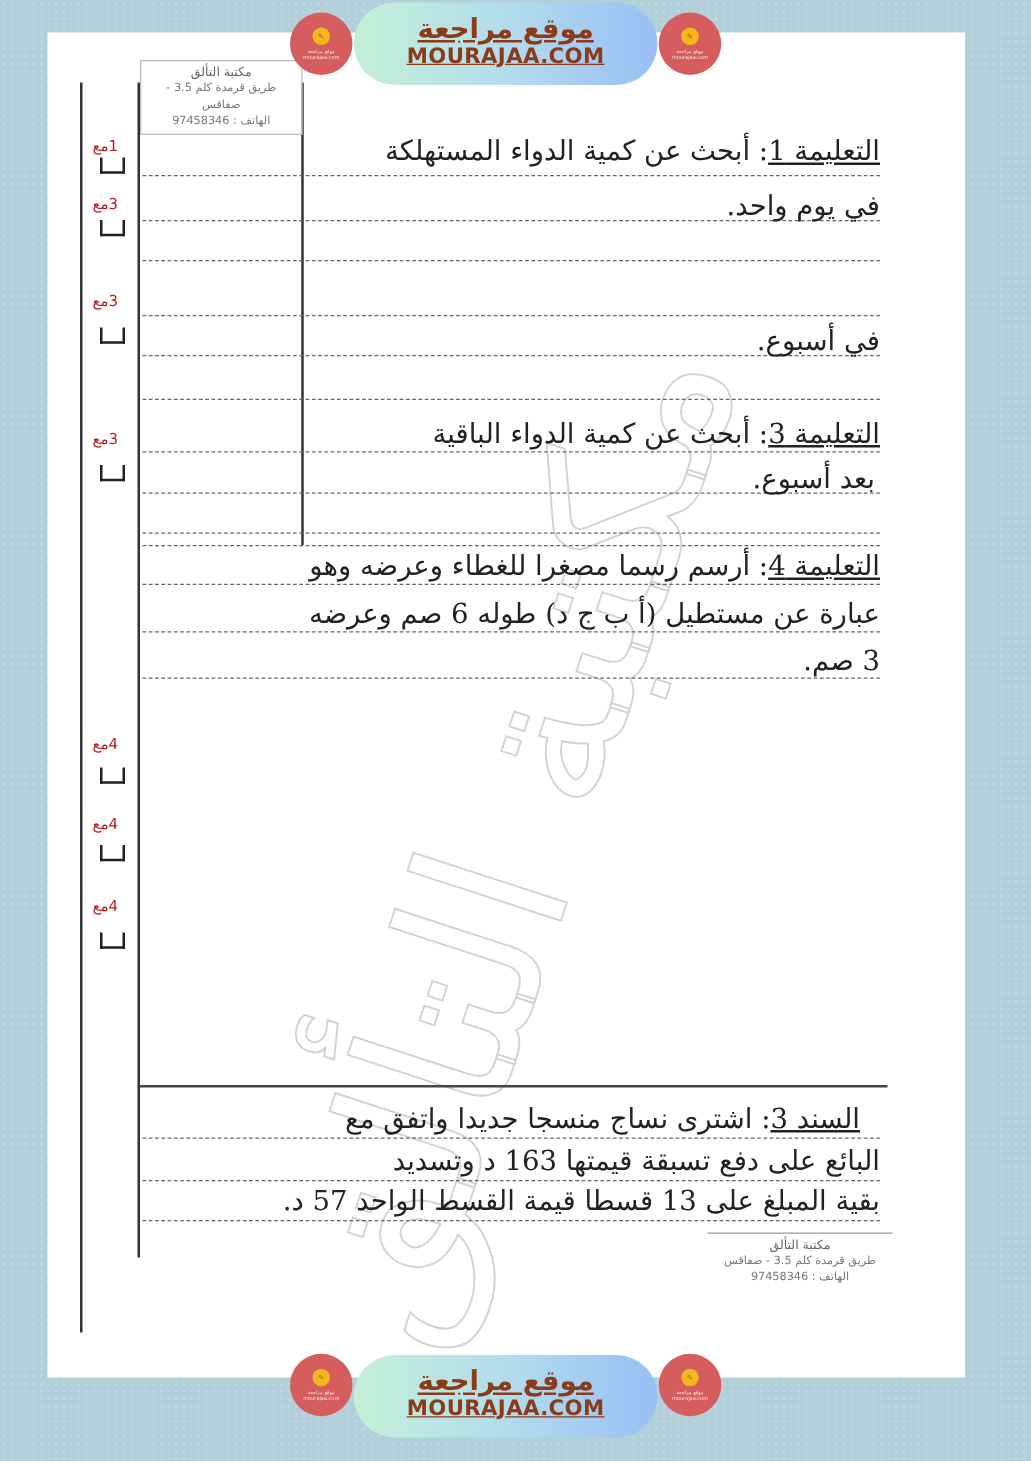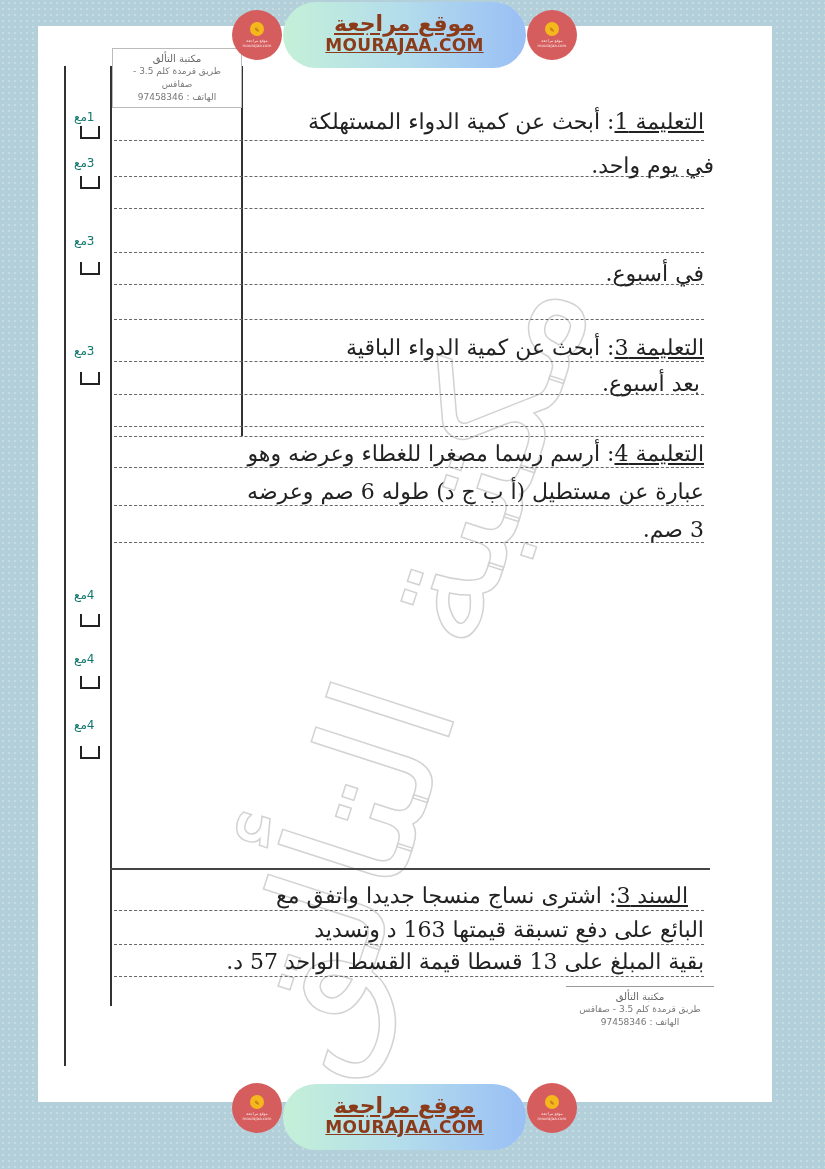--- a/index.html
+++ b/index.html
@@ -58,21 +58,21 @@
     }
     .stamp .title { font-size: 10px; color: #666; }
     .hw {
       position: absolute; direction: rtl; text-align: left;
       font-family: "DejaVu Serif", serif; font-size: 22px; color: #222;
       white-space: nowrap; line-height: 28px;
     }
     .hw .lbl { text-decoration: underline; }
     .score {
       position: absolute; font-family: "DejaVu Sans", sans-serif;
-      font-size: 12px; color: #0f766e; direction: rtl;
+      font-size: 12px; color: #b91c1c; direction: rtl;
     }
     .checkbox {
       position: absolute; width: 16px; height: 11px;
       border-left: 2px solid #222; border-right: 2px solid #222; border-bottom: 2px solid #222;
     }
     .watermark {
       position: absolute; left: 120px; top: 430px; width: 500px; height: 430px;
       font-family: "DejaVu Serif", serif; font-size: 170px; color: transparent;
       -webkit-text-stroke: 1.5px #c8c8c8; transform: rotate(-72deg);
       transform-origin: center; display: flex; align-items: center; justify-content: center;
@@ -119,21 +119,21 @@
     <div class="dotted" style="left:76px;top:226px;width:590px;"></div>
     <div class="dotted" style="left:76px;top:258px;width:590px;"></div>
     <div class="dotted" style="left:76px;top:293px;width:590px;"></div>
     <div class="dotted" style="left:76px;top:335px;width:590px;"></div>
     <div class="dotted" style="left:76px;top:368px;width:590px;"></div>
     <div class="dotted" style="left:76px;top:400px;width:590px;"></div>
 
     <div class="hw" style="right:68px;top:82px;">
       <span class="lbl">التعليمة 1</span><span>: أبحث عن كمية الدواء المستهلكة</span>
     </div>
-    <div class="hw" style="right:58px;top:126px;">في يوم واحد.</div>
+    <div class="hw" style="right:68px;top:126px;">في يوم واحد.</div>
 
     <div class="hw" style="right:68px;top:234px;">في أسبوع.</div>
 
     <div class="hw" style="right:68px;top:308px;">
       <span class="lbl">التعليمة 3</span><span>: أبحث عن كمية الدواء الباقية</span>
     </div>
     <div class="hw" style="right:72px;top:344px;">بعد أسبوع.</div>
 
     <div class="dotted" style="left:76px;top:410px;width:590px;"></div>
     <div class="dotted" style="left:76px;top:441px;width:590px;"></div>

